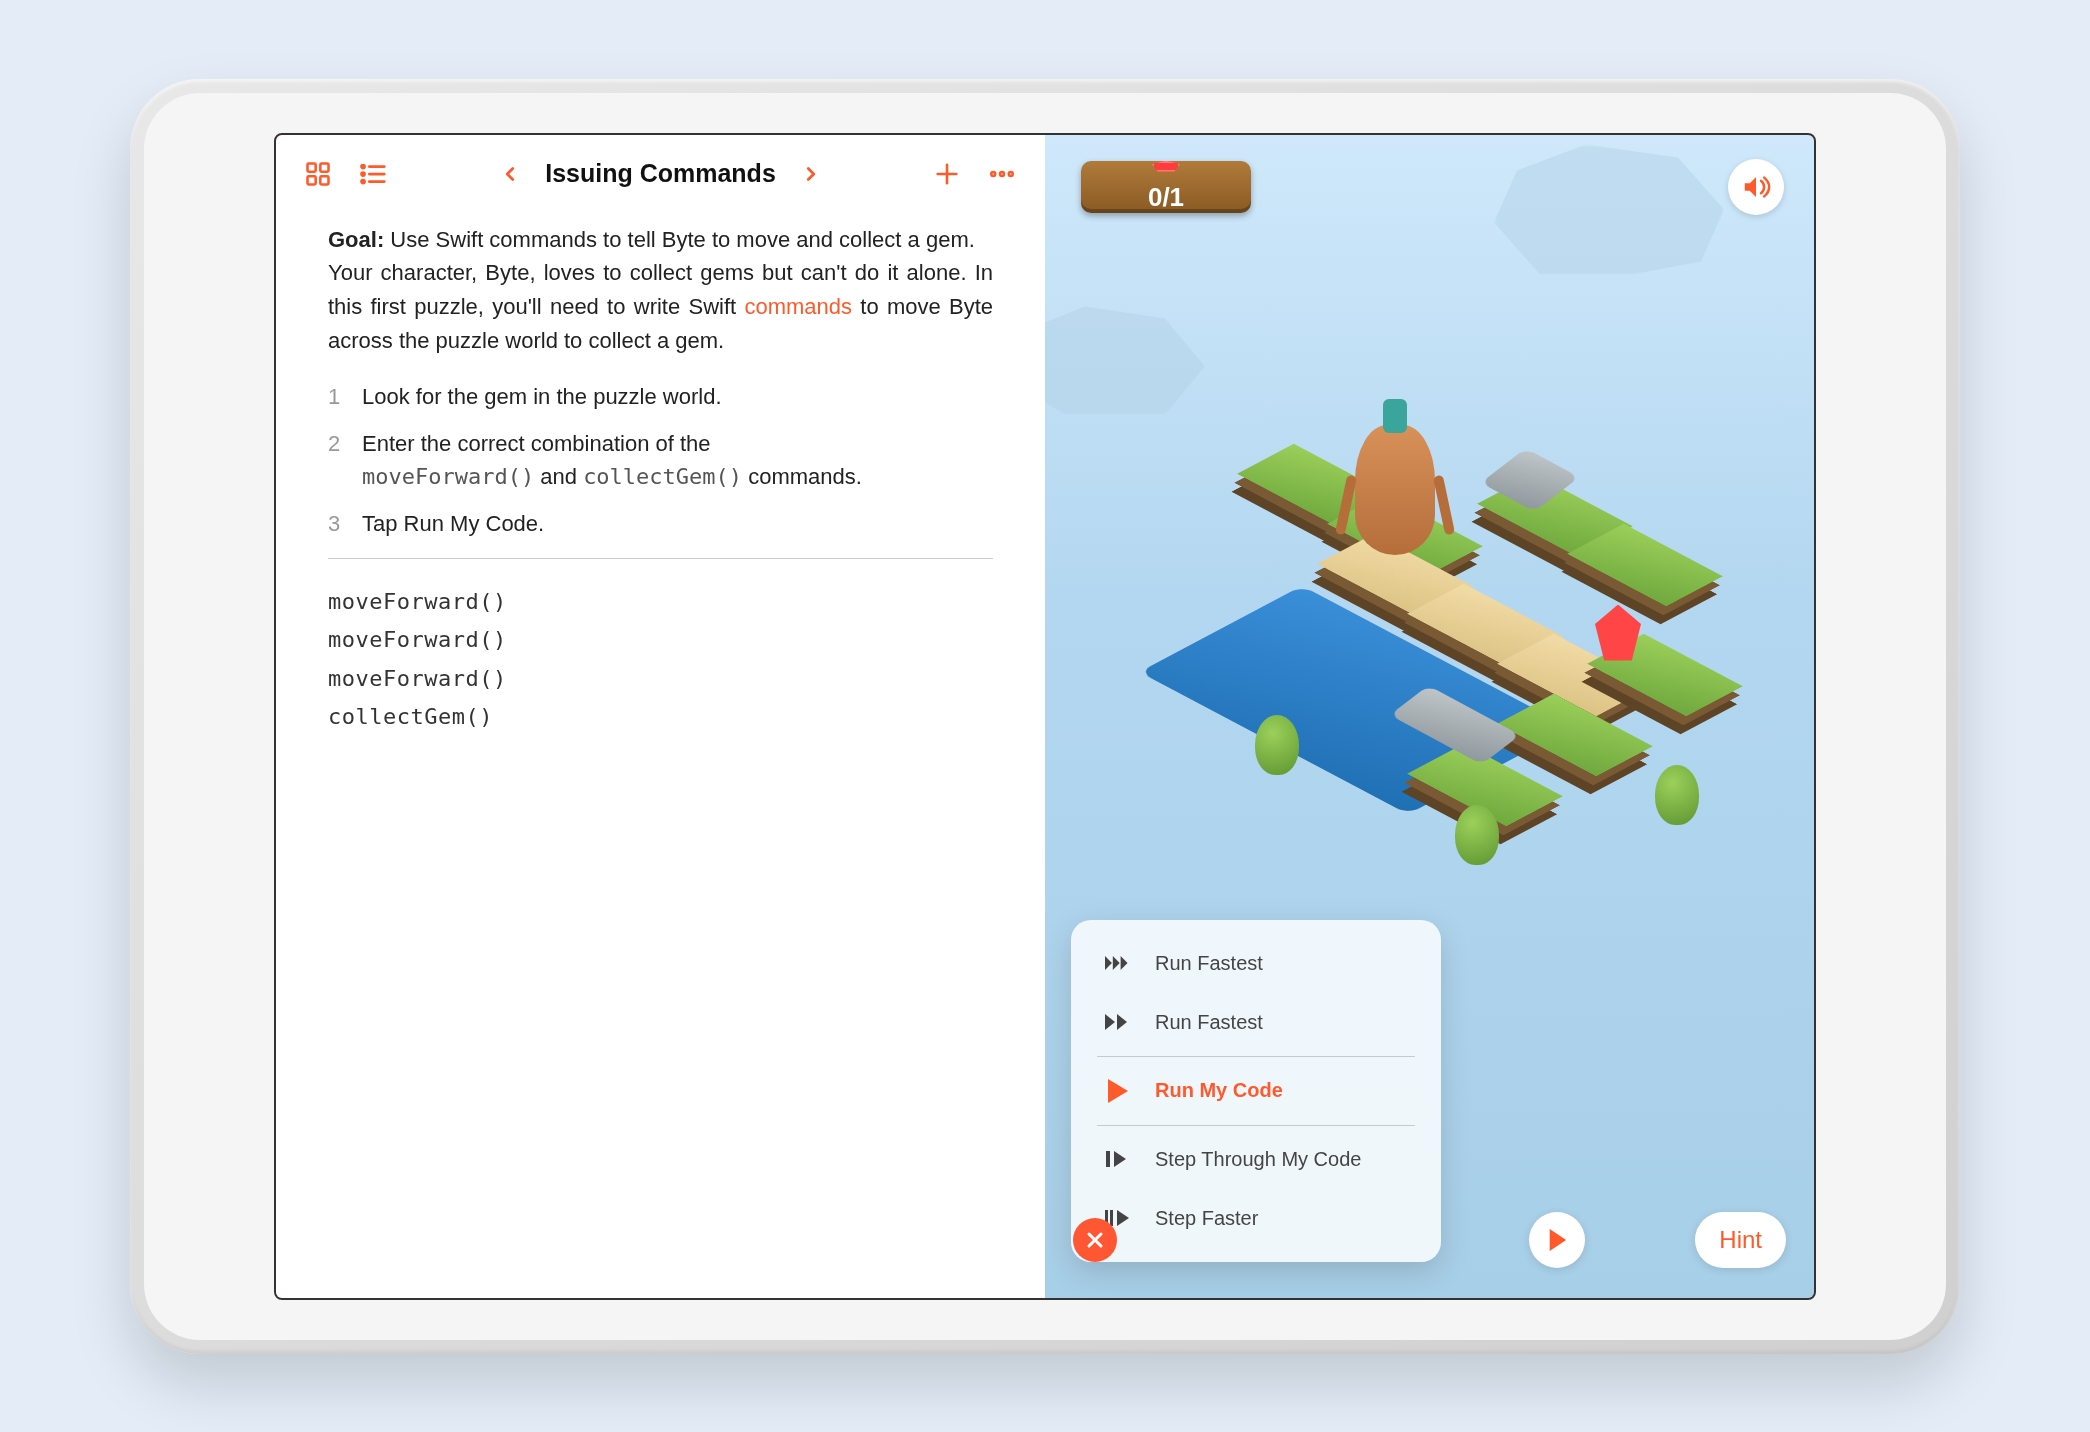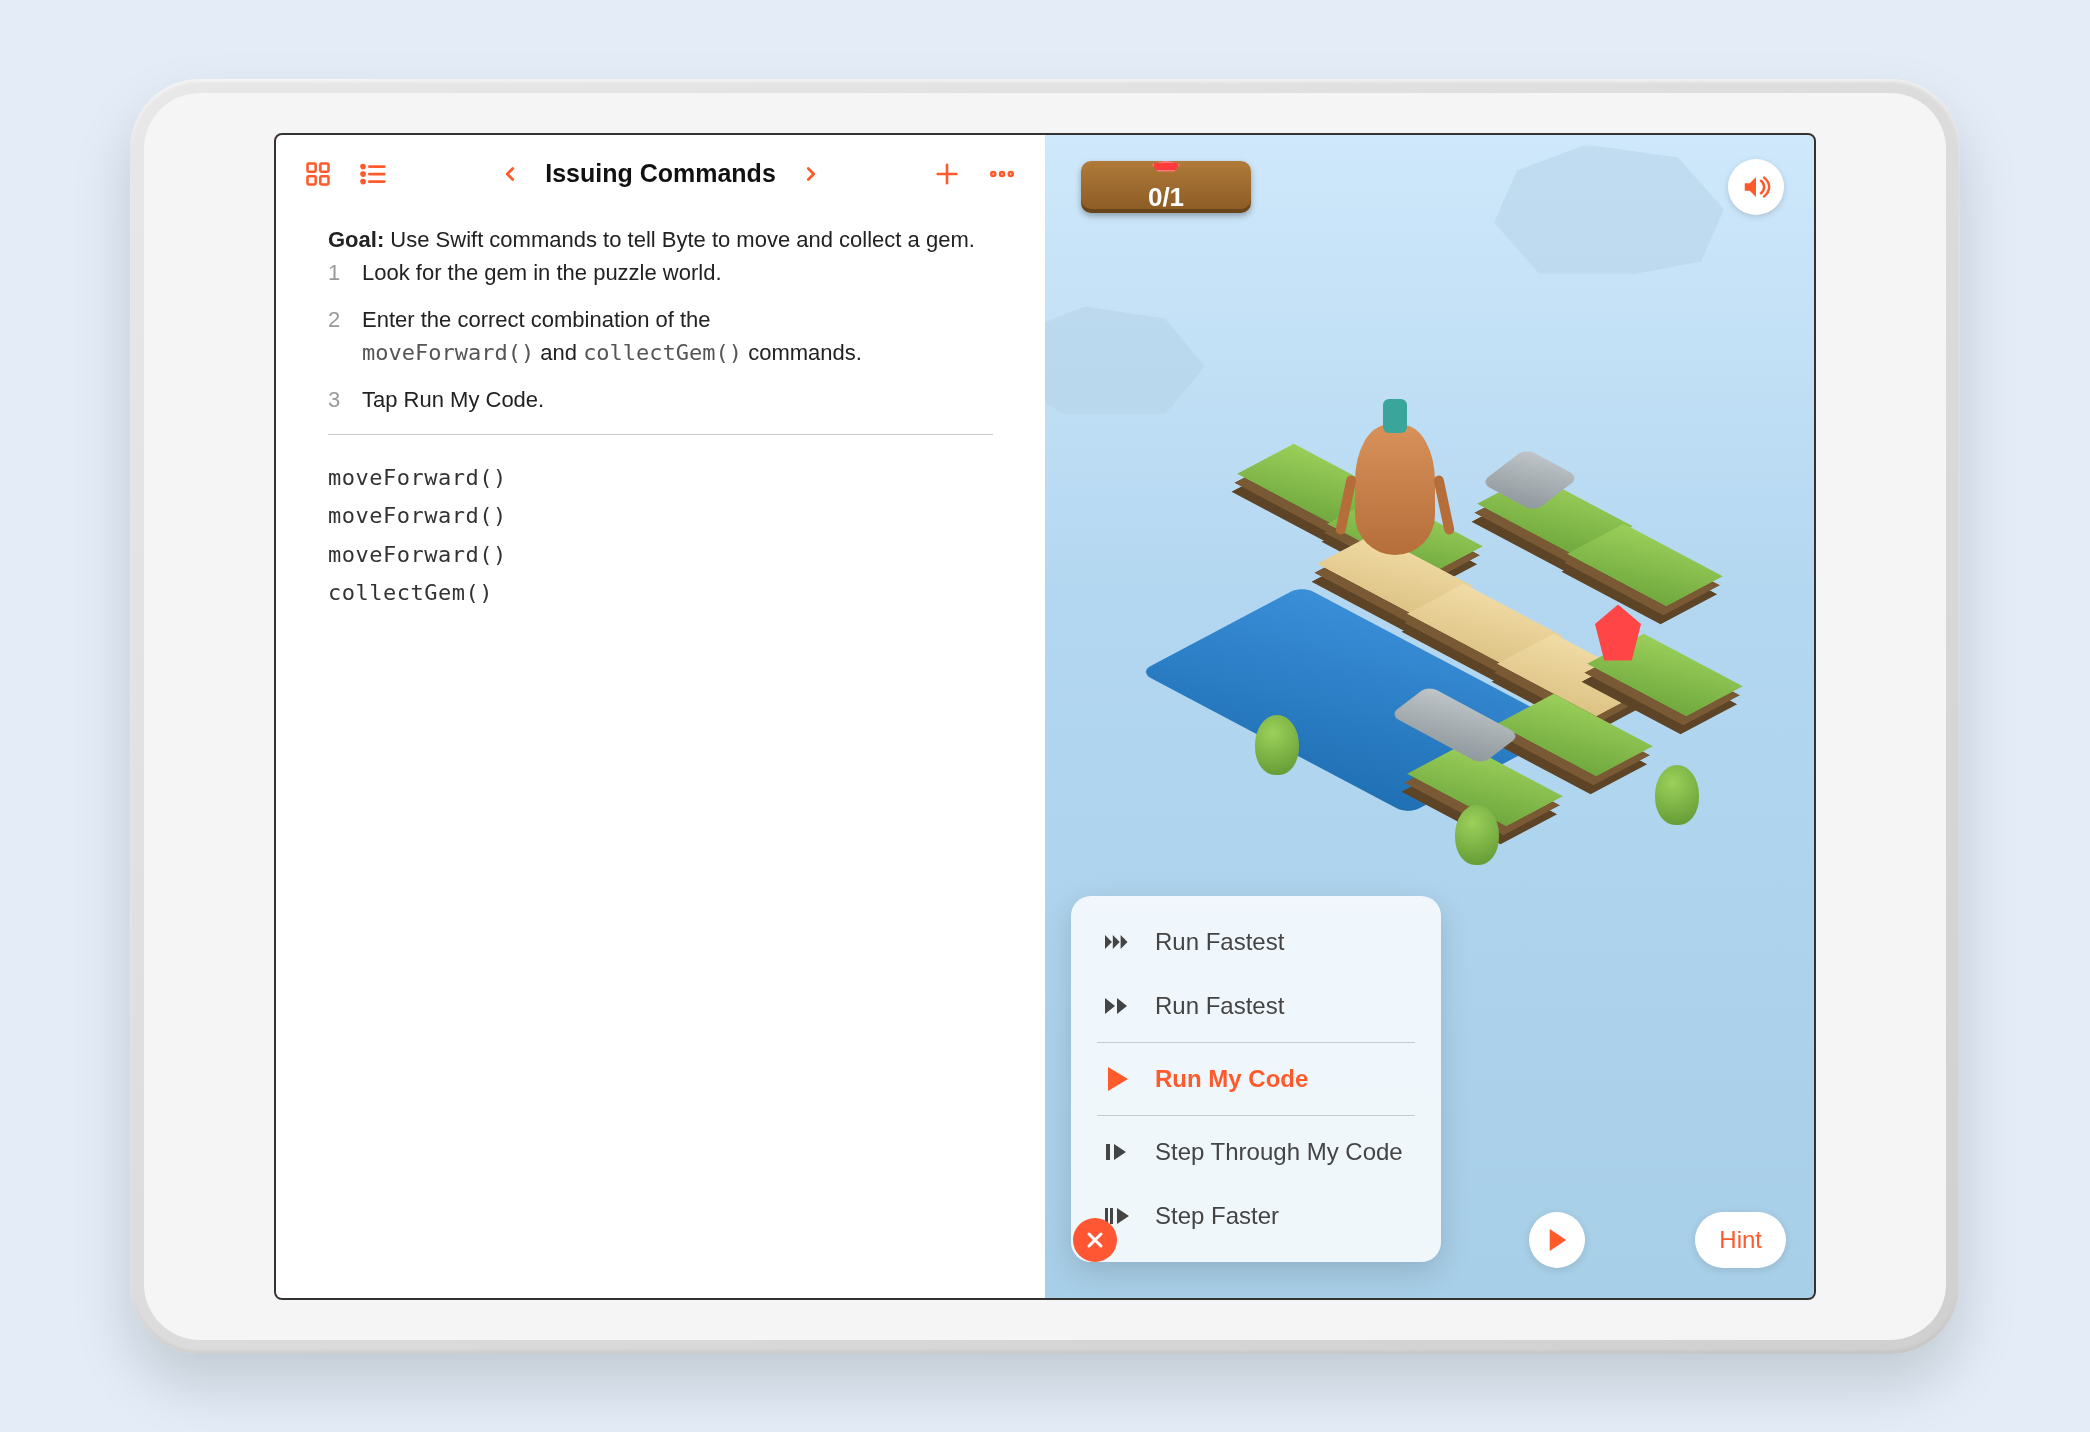--- a/index.html
+++ b/index.html
@@ -166,21 +166,21 @@
   width: 370px;
   background: rgba(255,255,255,0.82);
   backdrop-filter: blur(6px);
   border-radius: 20px;
   padding: 14px 4px;
   box-shadow: 0 10px 30px rgba(0,0,0,0.15);
 }
 .run-item {
   display:flex; align-items:center; gap:22px;
   padding: 18px 28px;
-  font-size: 24px;
+  font-size: 20px;
   color: #444;
   cursor:pointer;
 }
 .run-item .ri-ico { width: 30px; display:flex; justify-content:center; color:#444;}
 .run-item.active { color: #ff5a2c; font-weight:600; }
 .run-item.active .ri-ico { color:#ff5a2c; }
 .run-sep { height:1px; background: rgba(0,0,0,0.18); margin: 4px 22px; }
 .pill-btn {
   height:56px; min-width:56px; border-radius:28px;
   background:#fff; display:flex; align-items:center; justify-content:center;
@@ -248,20 +248,23 @@
                 <circle cx="5" cy="12" r="1.6"></circle>
                 <circle cx="12" cy="12" r="1.6"></circle>
                 <circle cx="19" cy="12" r="1.6"></circle>
               </svg>
           </span>
         </div>
 
         <div class="content">
           <p class="goal">
             <b>Goal:</b><span> Use Swift commands to tell Byte to move and collect a gem.</span>
+          </p>
+          <p class="para">
+            <span>Your character, Byte, loves to collect gems but can't do it alone. In this first puzzle, you'll need to write Swift </span><span class="link">commands</span><span> to move Byte across the puzzle world to collect a gem.</span>
           </p>
           <ol class="steps">
             <li>
               <span class="num">1</span>
               <span>Look for the gem in the puzzle world.</span>
             </li>
             <li>
               <span class="num">2</span>
               <span>
                 <span>Enter the correct combination of the </span><br>

